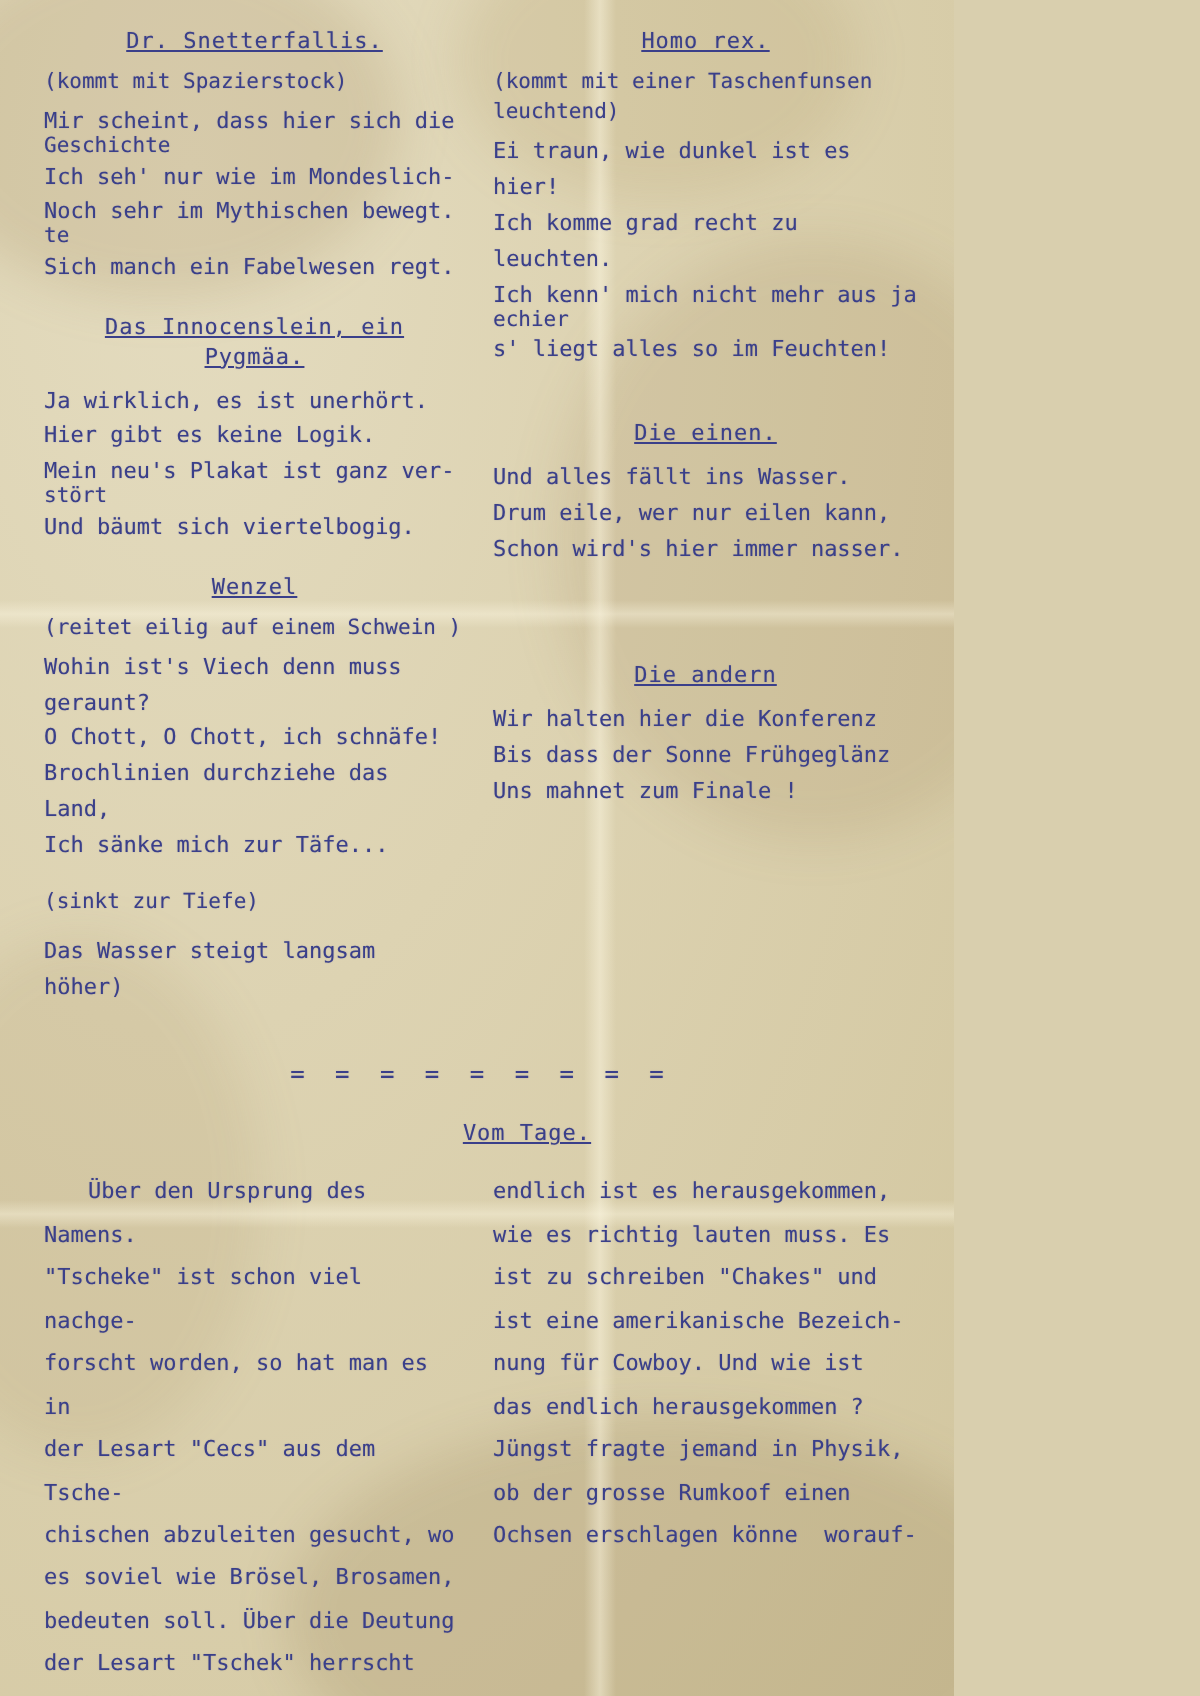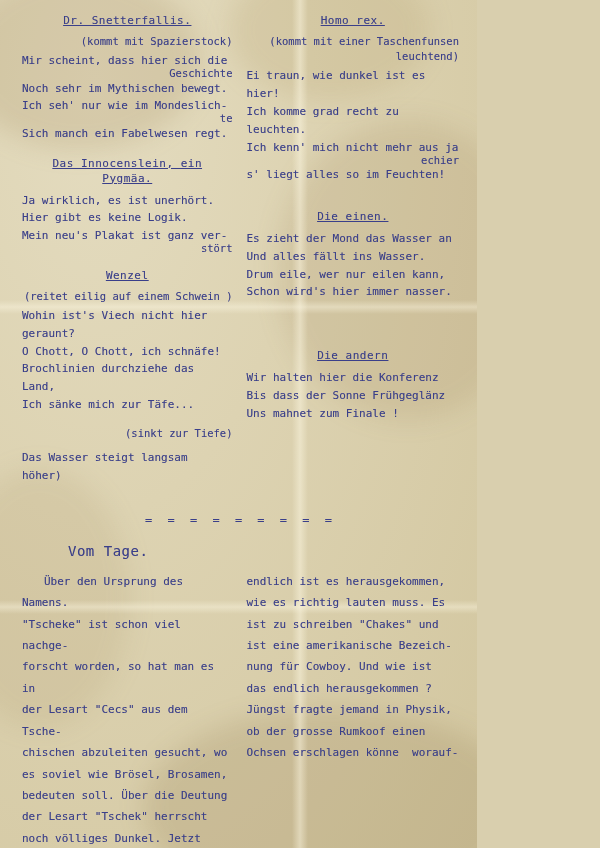--- a/index.html
+++ b/index.html
@@ -67,53 +67,55 @@
     text-align: center;
     font-size: 11px;
     letter-spacing: 0.5px;
     color: #3a3f8a;
     text-decoration: underline;
     margin-bottom: 7px;
     font-weight: normal;
   }
 
   .stage {
-    text-align: right;
+    text-align: left;
     font-size: 10.5px;
     color: #3a3f8a;
     line-height: 1.45;
     margin-bottom: 3px;
   }
   .line {
     font-size: 11px;
     color: #3a3f8a;
     line-height: 1.62;
     white-space: pre-wrap;
   }
   .cont {
-    text-align: right;
+    text-align: left;
     font-size: 10.5px;
     color: #3a3f8a;
     line-height: 1.2;
     margin-top: -3px;
   }
 
   .divider {
     text-align: center;
     color: #3a3f8a;
     font-size: 12px;
     letter-spacing: 4px;
     margin: 14px 0 16px 0;
   }
 
   .section-title {
-    font-size: 14px;
-    color: #3a3f8a;
+    font-size: 11px;
+    color: #3a3f8a;
+    text-decoration: underline;
     margin: 0 0 12px 46px;
     letter-spacing: 0.5px;
+    text-align: center;
   }
 
   .prose .line {
     line-height: 1.95;
   }
   .prose .first { text-indent: 22px; }
 
   
   .line, .stage, .speaker, .cont, .section-title, .divider {
     text-shadow: 0 0 0.6px rgba(50,55,130,0.35);
@@ -136,39 +138,40 @@
 
     <div class="cols">
 
       <div class="col col-left">
 
         <div class="block">
           <div class="speaker">Dr. Snetterfallis.</div>
           <div class="stage">(kommt mit Spazierstock)</div>
           <div class="line">Mir scheint, dass hier sich die</div>
           <div class="cont">Geschichte</div>
+          <div class="line">Ich seh' nur wie im Mondeslich-</div>
           <div class="line">Noch sehr im Mythischen bewegt.</div>
-          <div class="line">Ich seh' nur wie im Mondeslich-</div>
           <div class="cont">te</div>
           <div class="line">Sich manch ein Fabelwesen regt.</div>
         </div>
 
         <div class="block">
           <div class="speaker">Das Innocenslein, ein</div>
           <div class="speaker" style="margin-top:-5px">Pygmäa.</div>
           <div class="line">Ja wirklich, es ist unerhört.</div>
           <div class="line">Hier gibt es keine Logik.</div>
           <div class="line">Mein neu's Plakat ist ganz ver-</div>
           <div class="cont">stört</div>
+          <div class="line">Und bäumt sich viertelbogig.</div>
         </div>
 
         <div class="block">
           <div class="speaker">Wenzel</div>
           <div class="stage">(reitet eilig auf einem Schwein )</div>
-          <div class="line">Wohin ist's Viech nicht hier geraunt?</div>
+          <div class="line">Wohin ist's Viech denn muss geraunt?</div>
           <div class="line">O Chott, O Chott, ich schnäfe!</div>
           <div class="line">Brochlinien durchziehe das Land,</div>
           <div class="line">Ich sänke mich zur Täfe...</div>
           <div class="stage" style="margin-top:12px">(sinkt zur Tiefe)</div>
           <div class="line" style="margin-top:8px">Das Wasser steigt langsam höher)</div>
         </div>
 
       </div>
 
       <div class="col col-right">
@@ -179,21 +182,20 @@
           <div class="stage" style="margin-top:-3px">leuchtend)</div>
           <div class="line">Ei traun, wie dunkel ist es hier!</div>
           <div class="line">Ich komme grad recht zu leuchten.</div>
           <div class="line">Ich kenn' mich nicht mehr aus ja</div>
           <div class="cont">echier</div>
           <div class="line">s' liegt alles so im Feuchten!</div>
         </div>
 
         <div class="block" style="margin-top:26px">
           <div class="speaker">Die einen.</div>
-          <div class="line">Es zieht der Mond das Wasser an</div>
           <div class="line">Und alles fällt ins Wasser.</div>
           <div class="line">Drum eile, wer nur eilen kann,</div>
           <div class="line">Schon wird's hier immer nasser.</div>
         </div>
 
         <div class="block" style="margin-top:48px">
           <div class="speaker">Die andern</div>
           <div class="line">Wir halten hier die Konferenz</div>
           <div class="line">Bis dass der Sonne Frühgeglänz</div>
           <div class="line">Uns mahnet zum Finale !</div>

